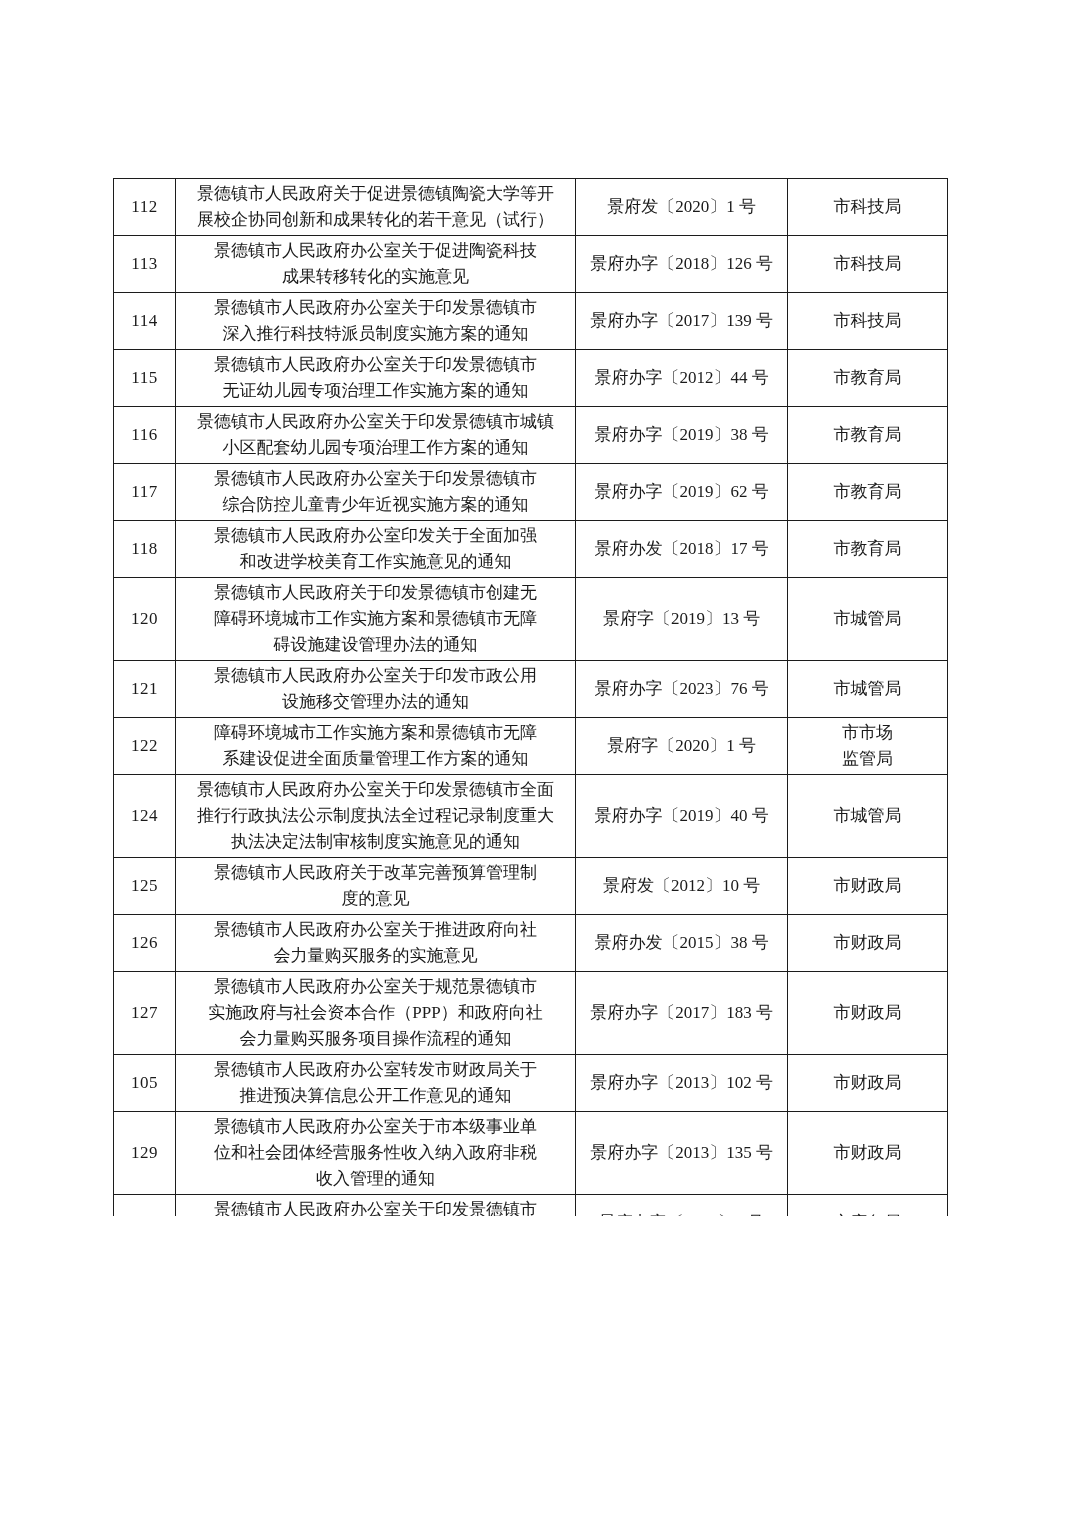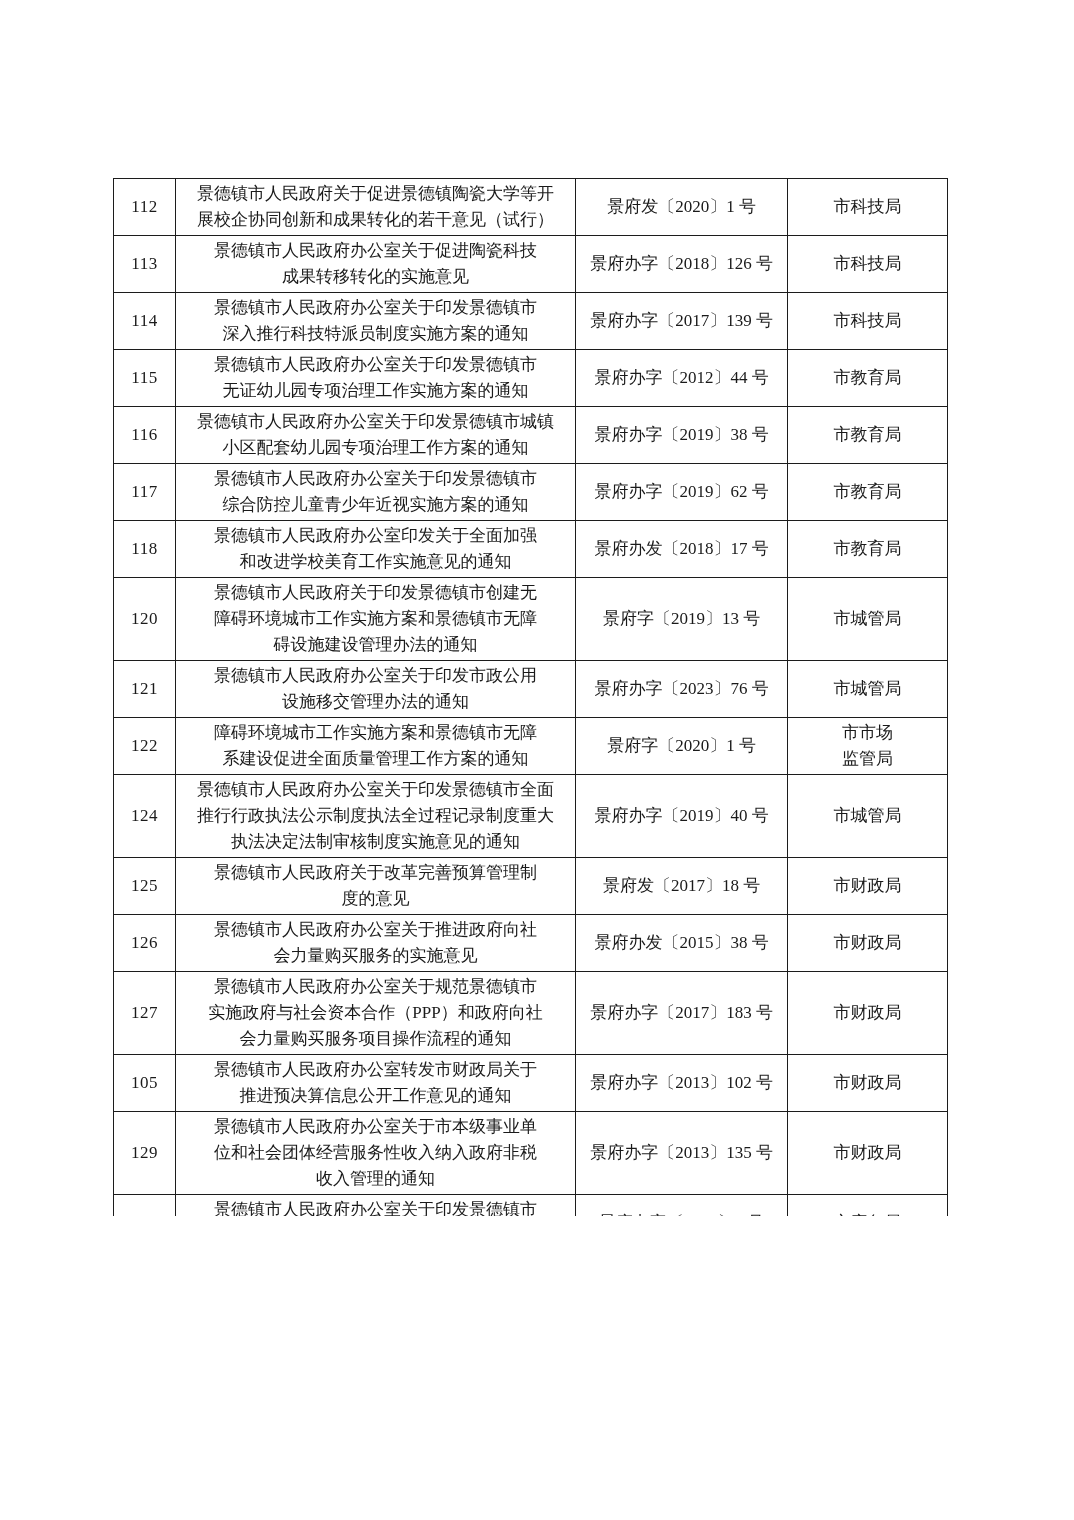--- a/index.html
+++ b/index.html
@@ -147,21 +147,21 @@
           <td class="td-title">景德镇市人民政府办公室关于印发景德镇市全面
 推行行政执法公示制度执法全过程记录制度重大
 执法决定法制审核制度实施意见的通知</td>
           <td class="td-doc">景府办字〔2019〕40 号</td>
           <td class="td-dept">市城管局</td>
         </tr>
         <tr>
           <td class="td-no">125</td>
           <td class="td-title">景德镇市人民政府关于改革完善预算管理制
 度的意见</td>
-          <td class="td-doc">景府发〔2017〕18 号</td>
+          <td class="td-doc">景府发〔2012〕10 号</td>
           <td class="td-dept">市财政局</td>
         </tr>
         <tr>
           <td class="td-no">126</td>
           <td class="td-title">景德镇市人民政府办公室关于推进政府向社
 会力量购买服务的实施意见</td>
           <td class="td-doc">景府办发〔2015〕38 号</td>
           <td class="td-dept">市财政局</td>
         </tr>
         <tr>

